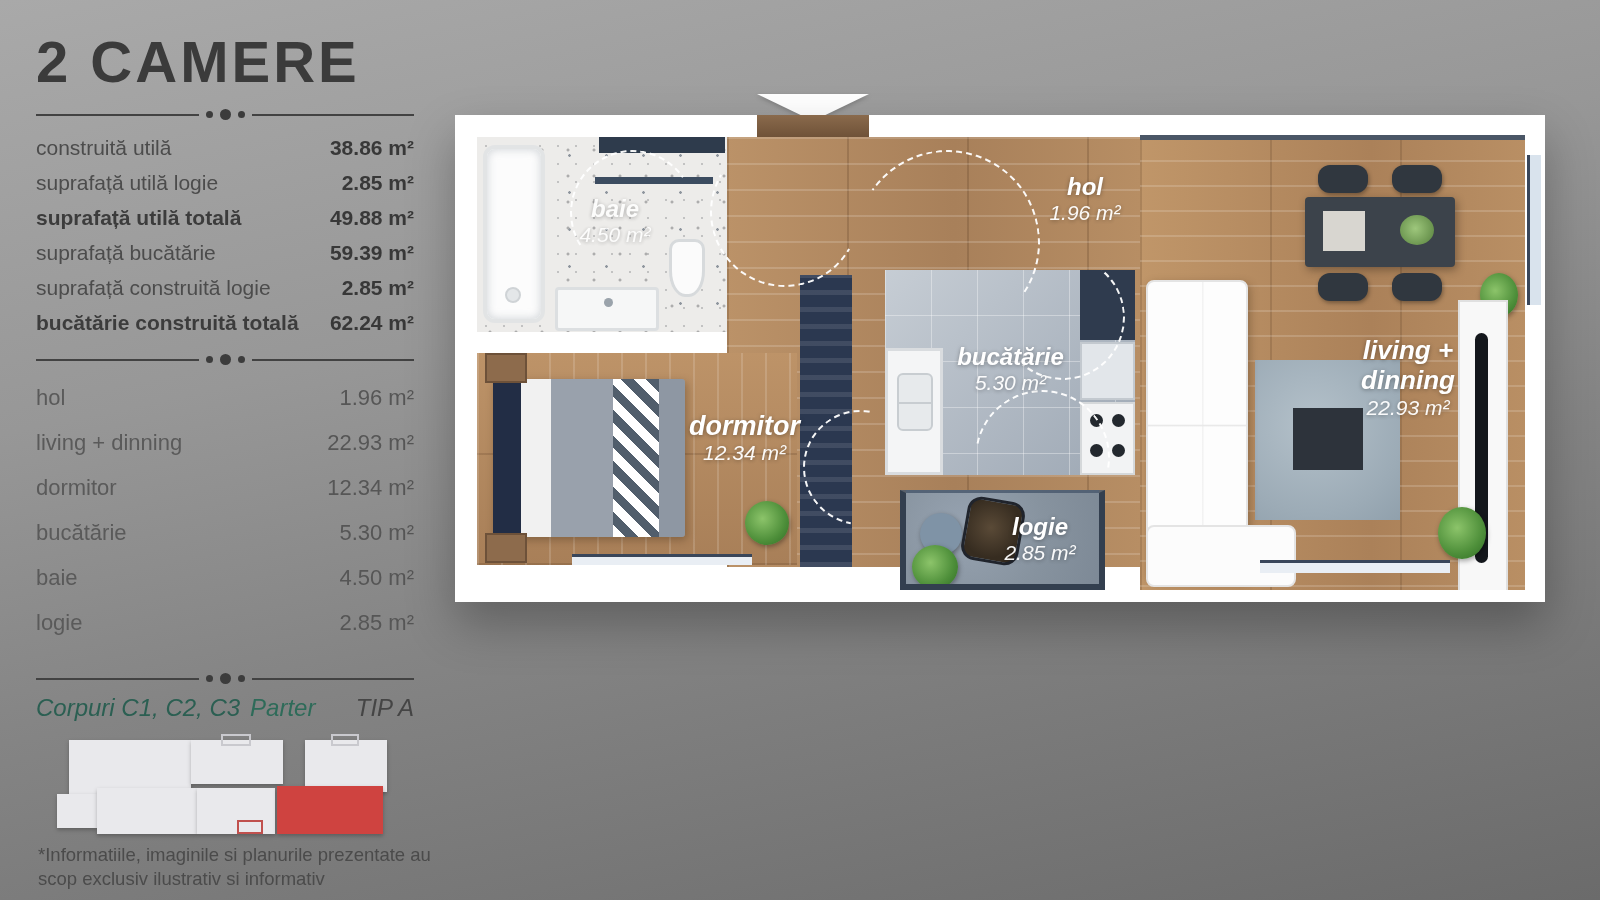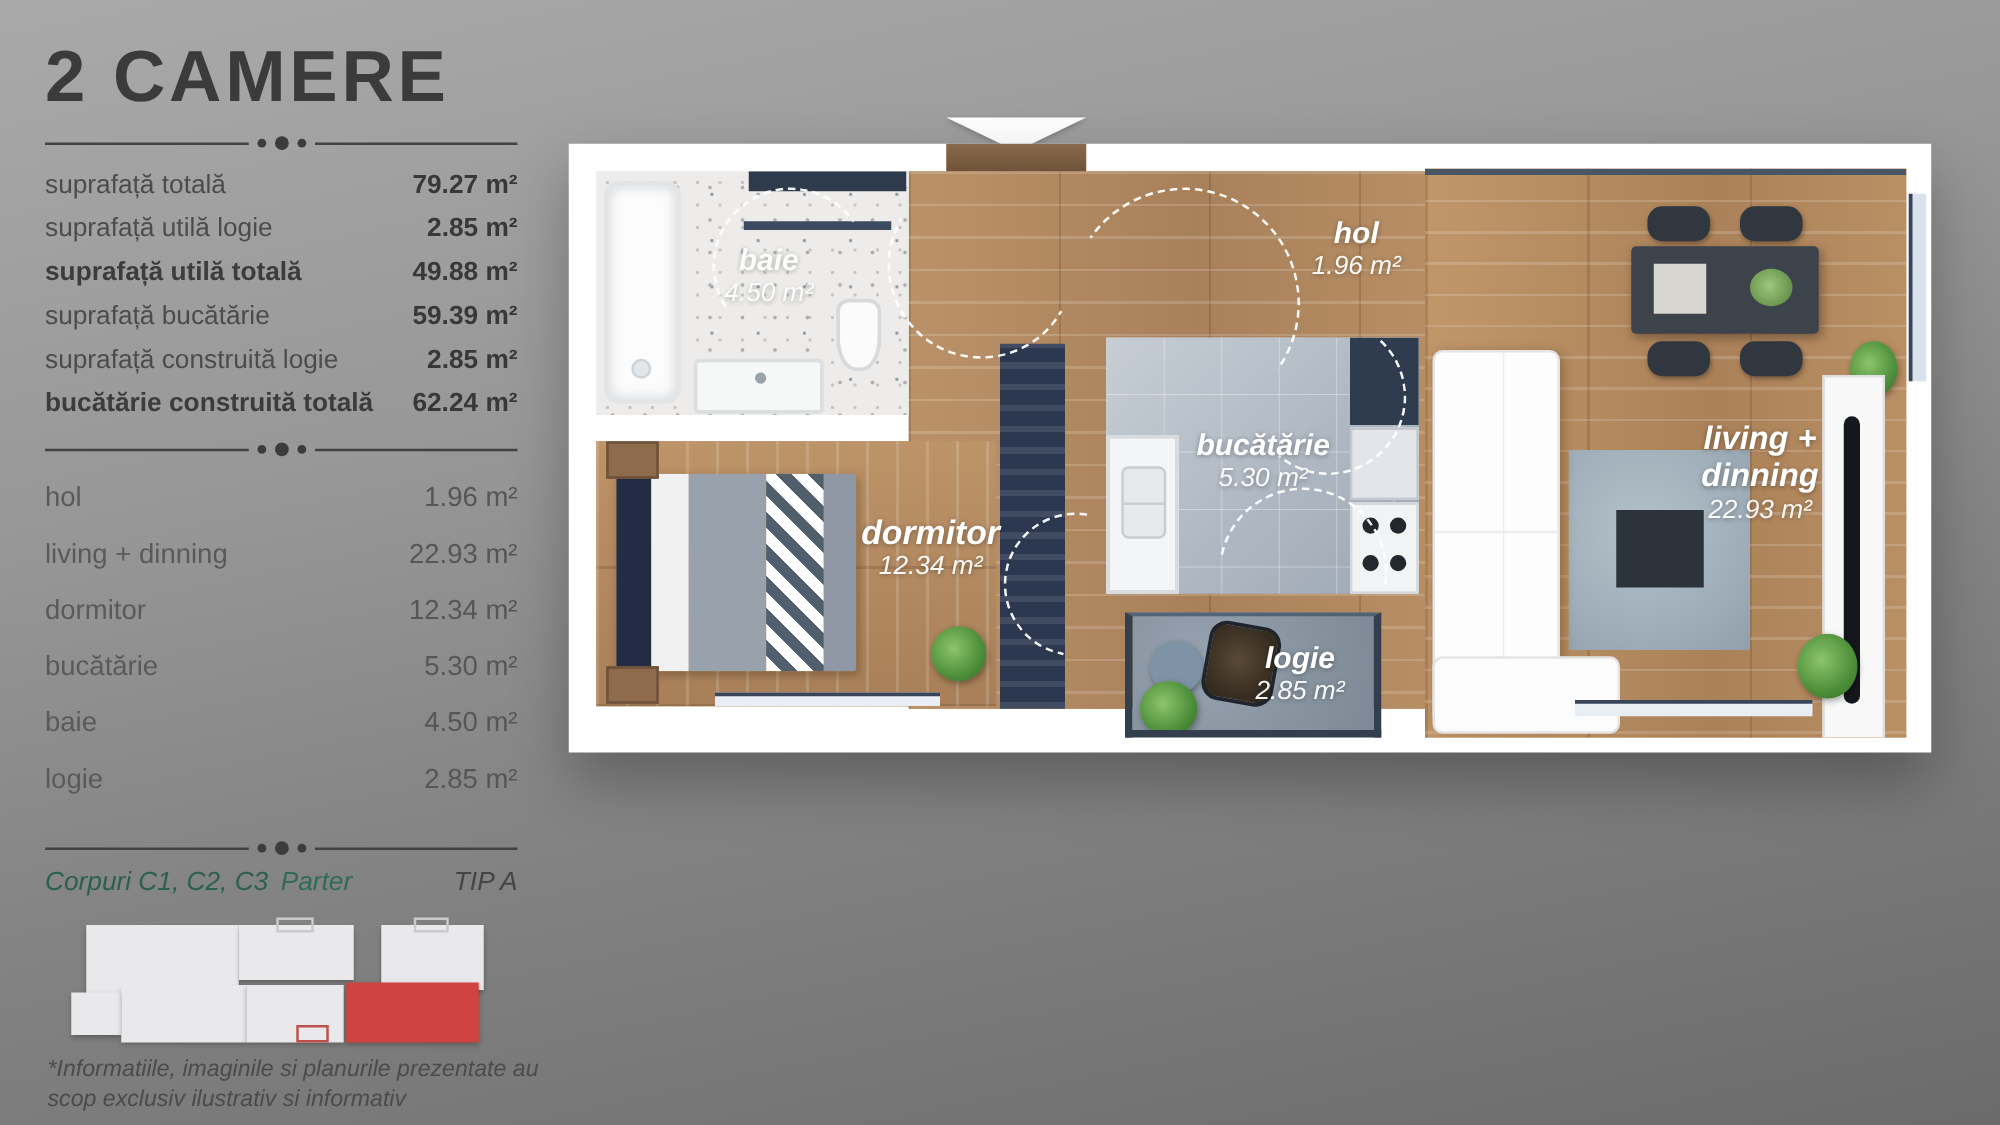--- a/index.html
+++ b/index.html
@@ -18,34 +18,34 @@
   .divider .dot { width:7px; height:7px; border-radius:50%; background:#3c3c3c; }
   .divider .dot.big { width:11px; height:11px; }
 
   .trow { display:flex; justify-content:space-between; align-items:baseline; padding:3px 0; }
   .summary .trow { font-size:21px; color:#4c4c4c; line-height:29px; }
   .summary .tvalue { font-weight:bold; color:#383838; }
   .summary .trow.total .tlabel { font-weight:bold; color:#3c3c3c; }
   .rooms .trow { font-size:22px; color:#5a5a5a; line-height:39px; }
   .rooms .tvalue { color:#565656; }
 
-  .footer-row { display:flex; align-items:baseline; font-style:italic; font-size:21px; margin-top:6px; }
+  .footer-row { display:flex; align-items:baseline; font-style:italic; font-size:24px; margin-top:6px; }
   .corpuri { color:#2b5f52; }
   .level { color:#2e6b59; margin-left:10px; }
   .tip { color:#454545; margin-left:auto; }
 
   
   .minimap { position:absolute; left:55px; top:728px; width:342px; height:108px; }
   .mm-block { position:absolute; background:#e9e9ec; box-shadow:0 2px 4px rgba(0,0,0,.25); }
   .mm-block.red { background:#cf4340; }
   .mm-tab { position:absolute; border:2px solid #c9c9ce; background:transparent; }
   .mm-tab.red { border-color:#c0504d; }
 
   .disclaimer { position:absolute; left:38px; top:843px; width:430px;
-    font-style:italic; font-size:18.5px; line-height:24px; color:#4b4b4b; }
+    font-size:18.5px; line-height:24px; color:#4b4b4b; }
 
   
   .plan { position:absolute; left:455px; top:115px; width:1090px; height:487px;
     background:#ffffff; box-shadow:0 22px 45px rgba(0,0,0,.28); }
 
   .room { position:absolute; overflow:hidden; }
 
   .baie { left:22px; top:22px; width:250px; height:195px;
     background-color:#edecea;
     background-image: radial-gradient(#adadad 1.2px, transparent 1.8px),
@@ -175,22 +175,22 @@
   <div class="divider">
     <span class="line"></span>
     <span class="dot"></span>
     <span class="dot big"></span>
     <span class="dot"></span>
     <span class="line"></span>
   </div>
 
   <div class="summary">
     <div class="trow">
-      <span class="tlabel">suprafață totală</span>
-      <span class="tvalue">79.27 m²</span>
+      <span class="tlabel">construită utilă</span>
+      <span class="tvalue">38.86 m²</span>
     </div>
     <div class="trow">
       <span class="tlabel">suprafață utilă logie</span>
       <span class="tvalue">2.85 m²</span>
     </div>
     <div class="trow total">
       <span class="tlabel">suprafață utilă totală</span>
       <span class="tvalue">49.88 m²</span>
     </div>
     <div class="trow">

